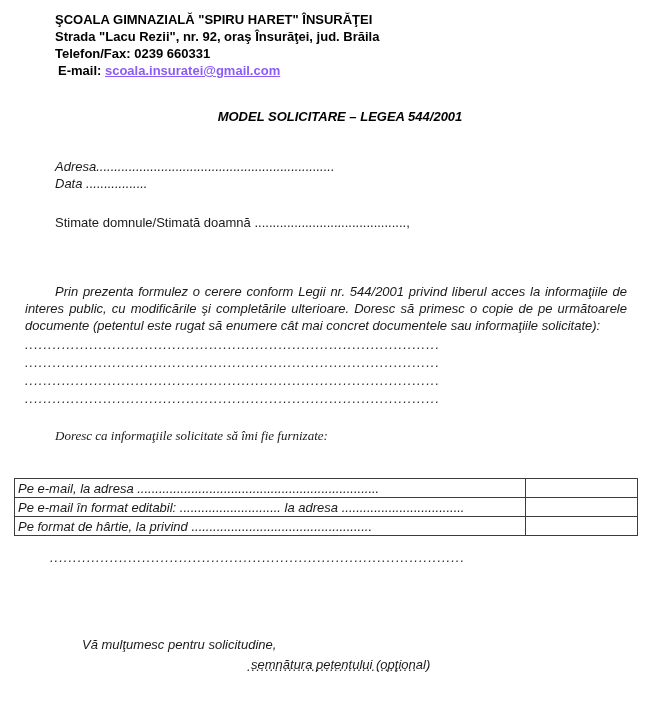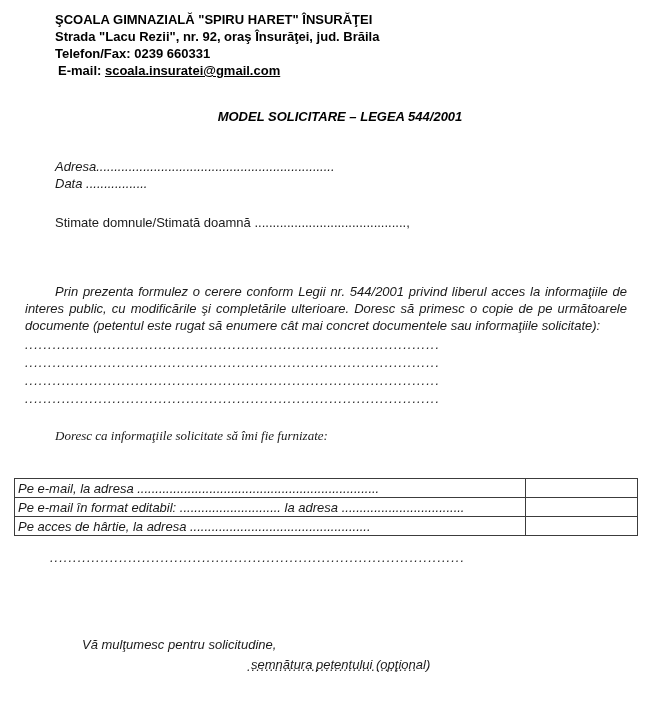--- a/index.html
+++ b/index.html
@@ -53,21 +53,21 @@
 <body>
 
 <div class="page">
 
   <div class="hdr">
     <div>ŞCOALA GIMNAZIALĂ "SPIRU HARET" ÎNSURĂŢEI</div>
     <div>Strada "Lacu Rezii", nr. 92, oraş Însurăţei, jud. Brăila</div>
     <div>Telefon/Fax: 0239 660331</div>
     <div class="email-row">
       <span>E-mail:</span>
-      <span class="email-link" style="color: #000000; text-decoration: underline;">scoala.insuratei@gmail.com</span>
+      <span class="email-link" style="color: #8b5cf6; text-decoration: underline;">scoala.insuratei@gmail.com</span>
     </div>
   </div>
 
   <div class="doc-title">MODEL SOLICITARE – LEGEA 544/2001</div>
 
   <div class="abs recipient">
     <div>Adresa..................................................................</div>
     <div>Data .................</div>
   </div>
 
@@ -86,21 +86,21 @@
     <tbody>
       <tr>
         <td>Pe e-mail, la adresa ...................................................................</td>
         <td class="chk"></td>
       </tr>
       <tr>
         <td>Pe e-mail în format editabil: ............................ la adresa ..................................</td>
         <td class="chk"></td>
       </tr>
       <tr>
-        <td>Pe acces de hârtie, la adresa ..................................................</td>
+        <td>Pe format de hârtie, la privind ..................................................</td>
         <td class="chk"></td>
       </tr>
     </tbody>
   </table>
 
   <div class="abs dotline after-table-dots">............................................................................................................................................</div>
 
 
   <div class="abs closing">Vă mulţumesc pentru solicitudine,</div>
 

